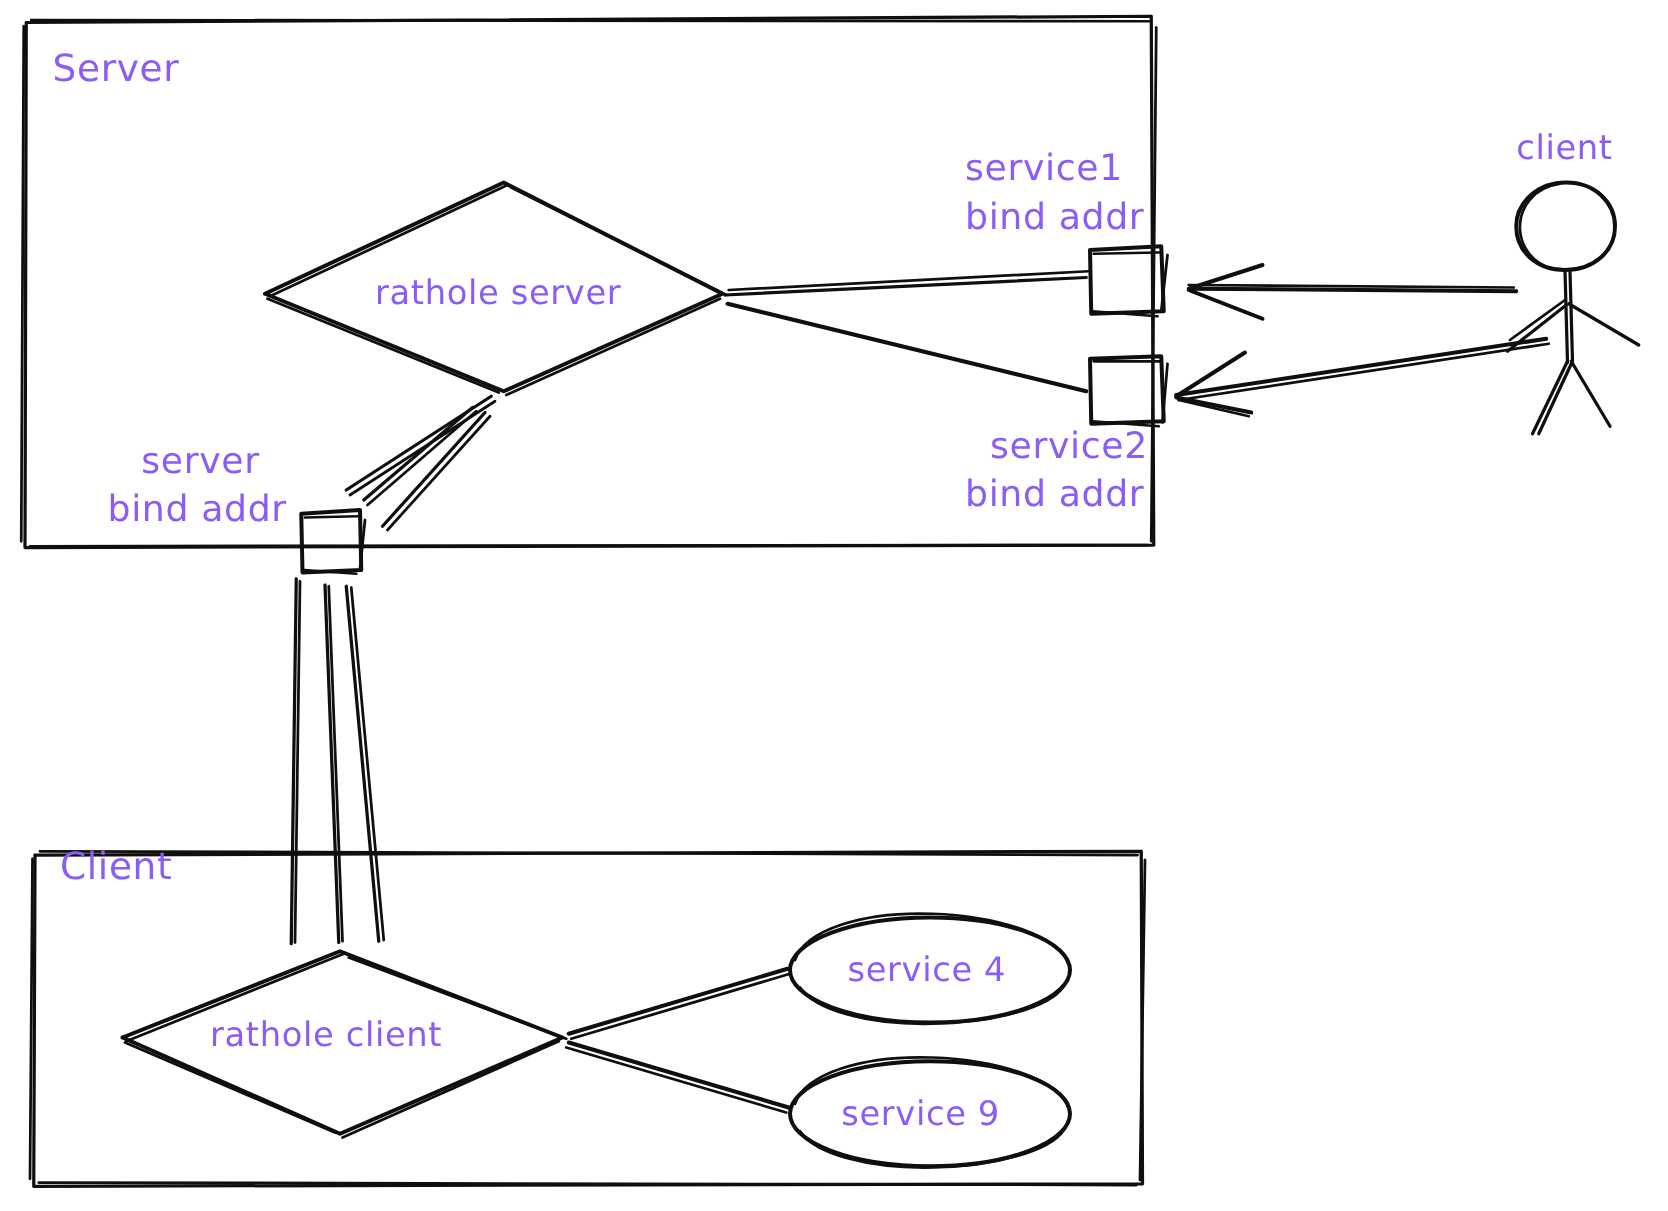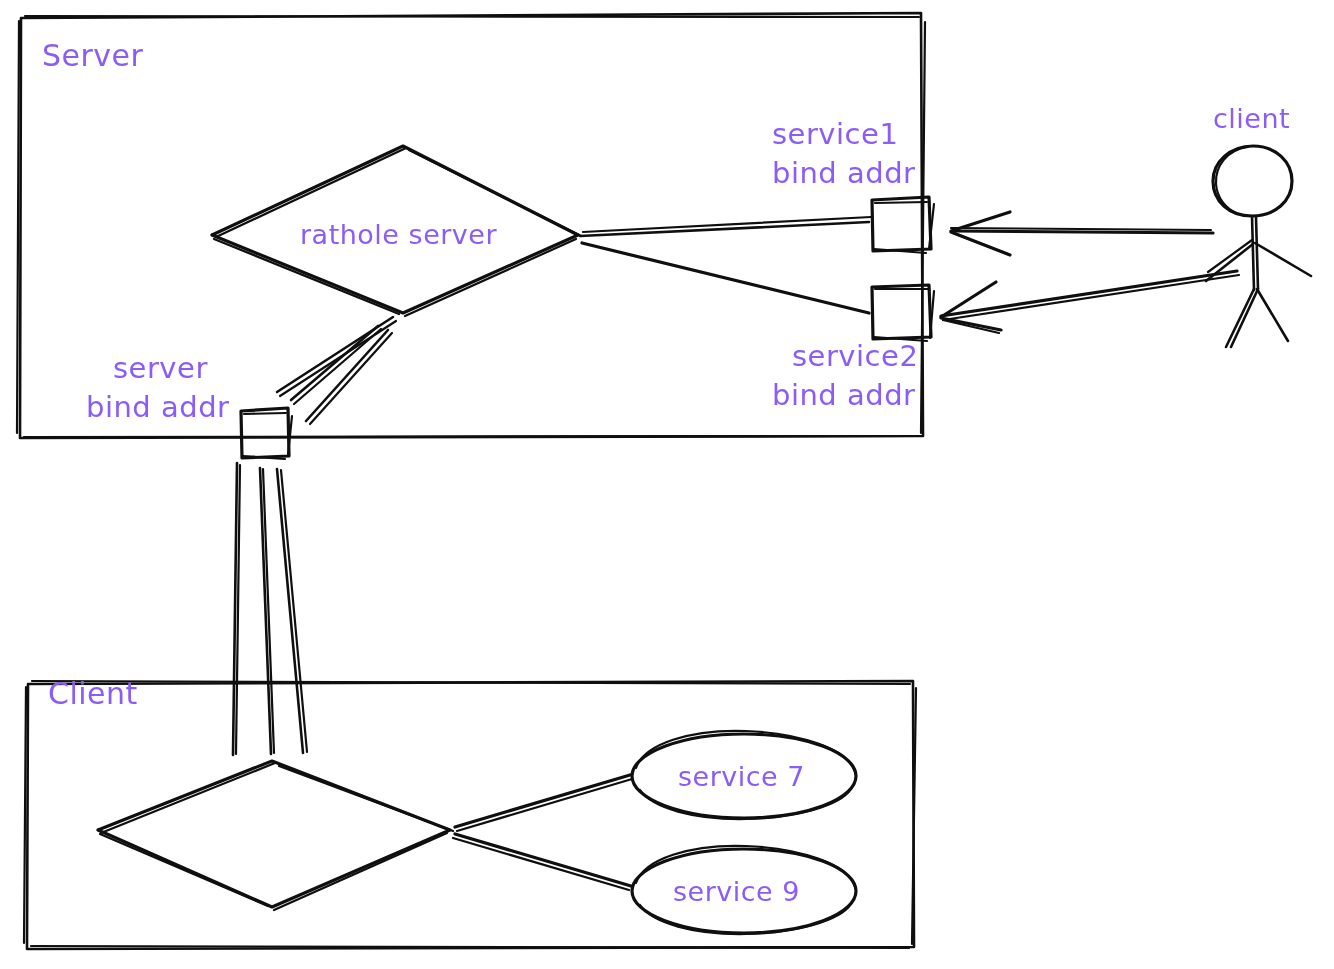--- a/index.html
+++ b/index.html
@@ -172,29 +172,30 @@
     </g>
 
   </svg>
 
   <div class="hand-text t-container" style="left:42px; top:38px;">Server</div>
 
   <div class="hand-text t-container" style="left:48px; top:676px;">Client</div>
 
   <div class="hand-text t-node" style="left:300px; top:219px;">rathole server</div>
 
+  <div class="hand-text t-node" style="left:168px; top:813px;">rathole client</div>
 
   <div class="hand-text t-label" style="left:772px; top:117px;">service1</div>
   <div class="hand-text t-label" style="left:772px; top:156px;">bind addr</div>
 
   <div class="hand-text t-label" style="left:792px; top:339px;">service2</div>
   <div class="hand-text t-label" style="left:772px; top:378px;">bind addr</div>
 
   <div class="hand-text t-label" style="left:113px; top:351px;">server</div>
   <div class="hand-text t-label" style="left:86px; top:390px;">bind addr</div>
 
-  <div class="hand-text t-node" style="left:678px; top:761px;">service 7</div>
+  <div class="hand-text t-node" style="left:678px; top:761px;">service 4</div>
 
   <div class="hand-text t-node" style="left:673px; top:876px;">service 9</div>
 
   <div class="hand-text t-actor" style="left:1213px; top:103px;">client</div>
 
 </div>
 
 </body></html>

